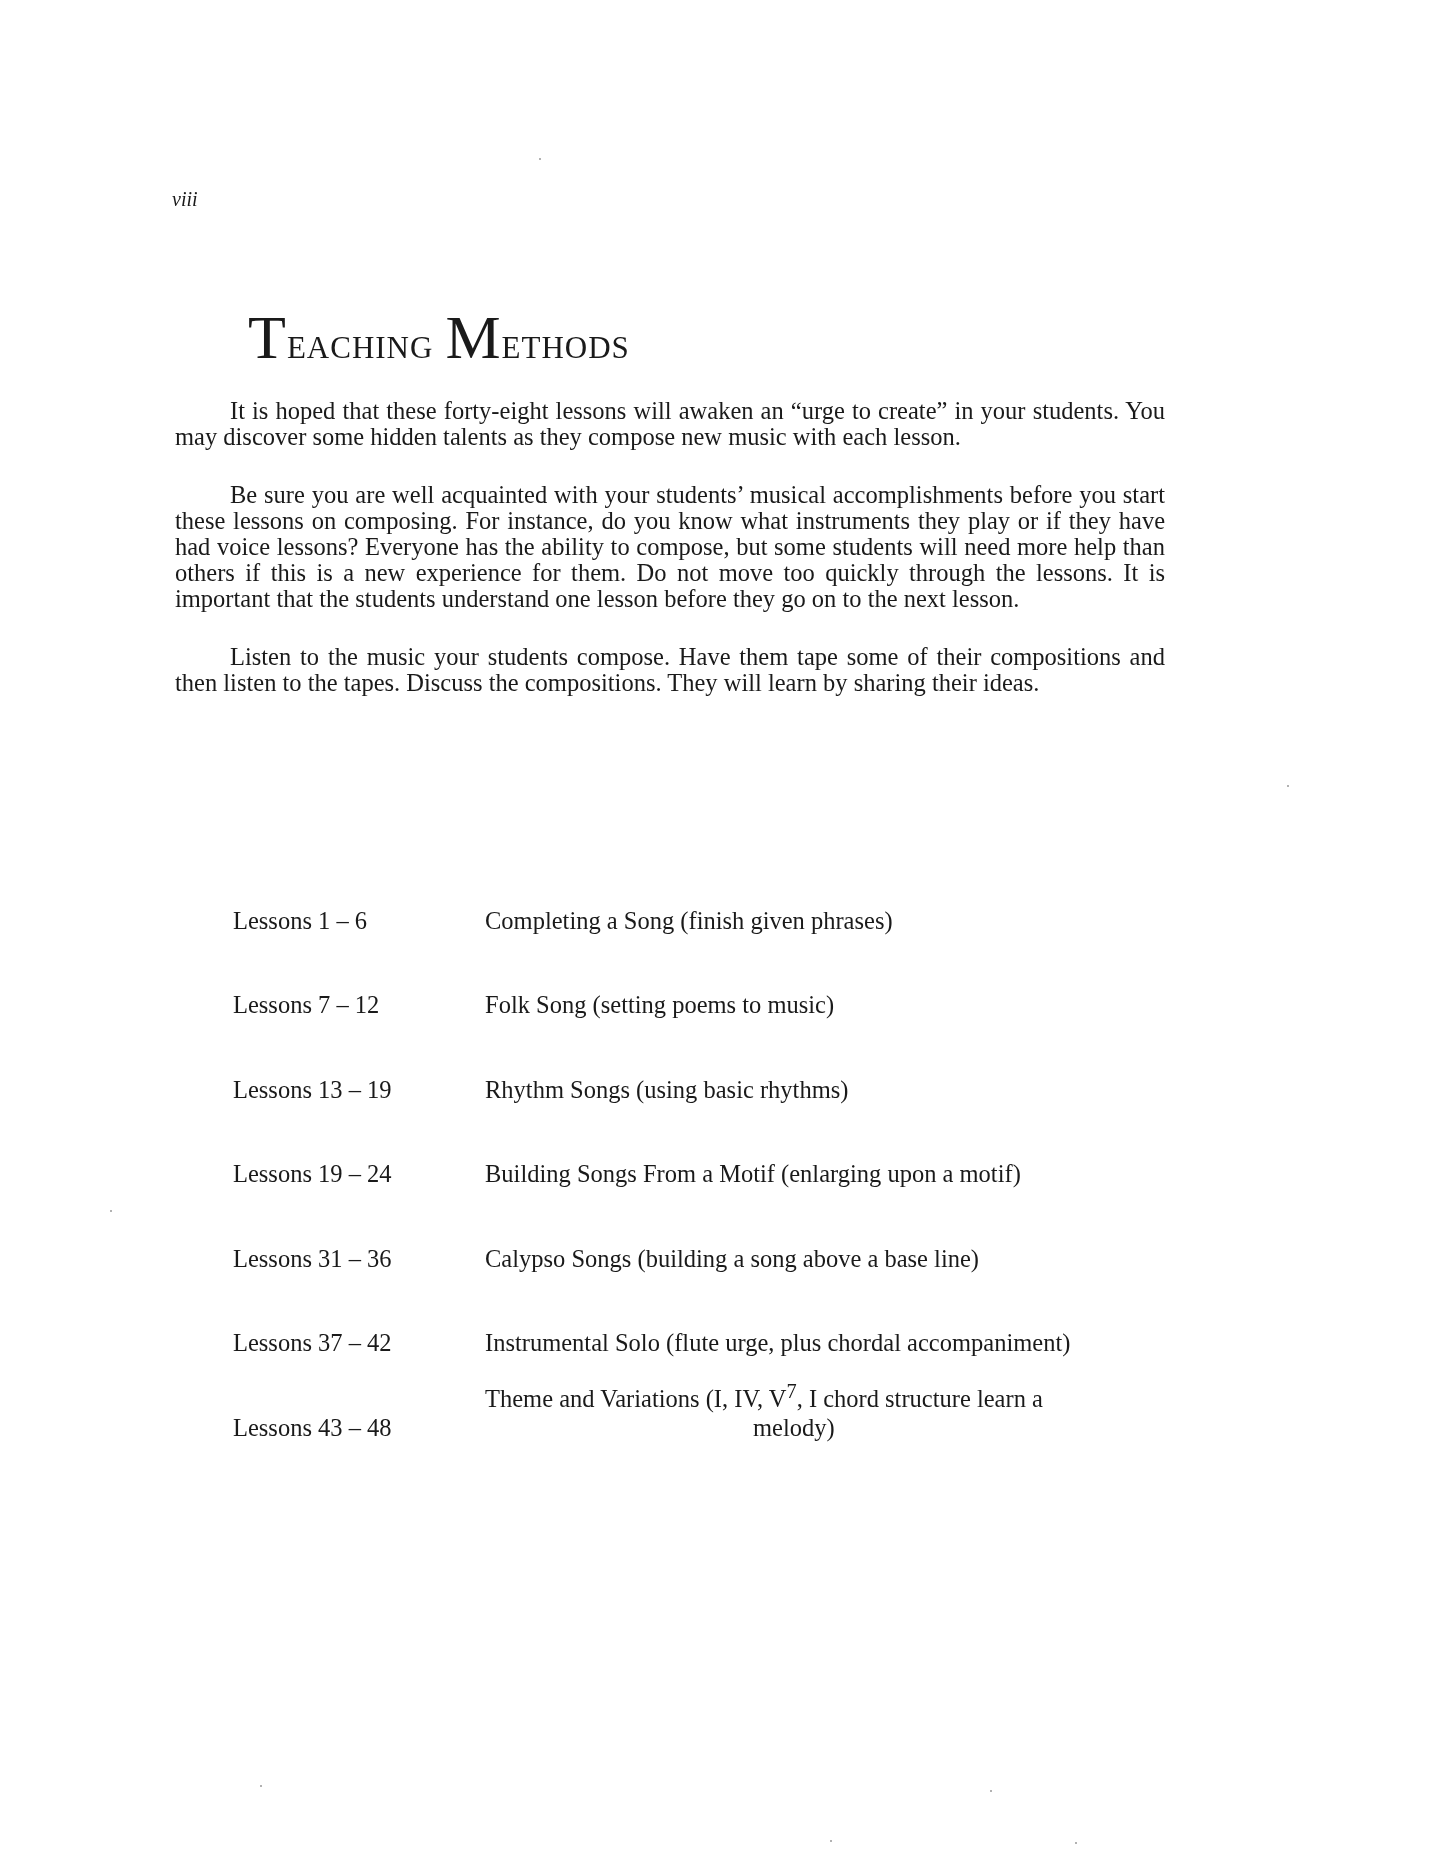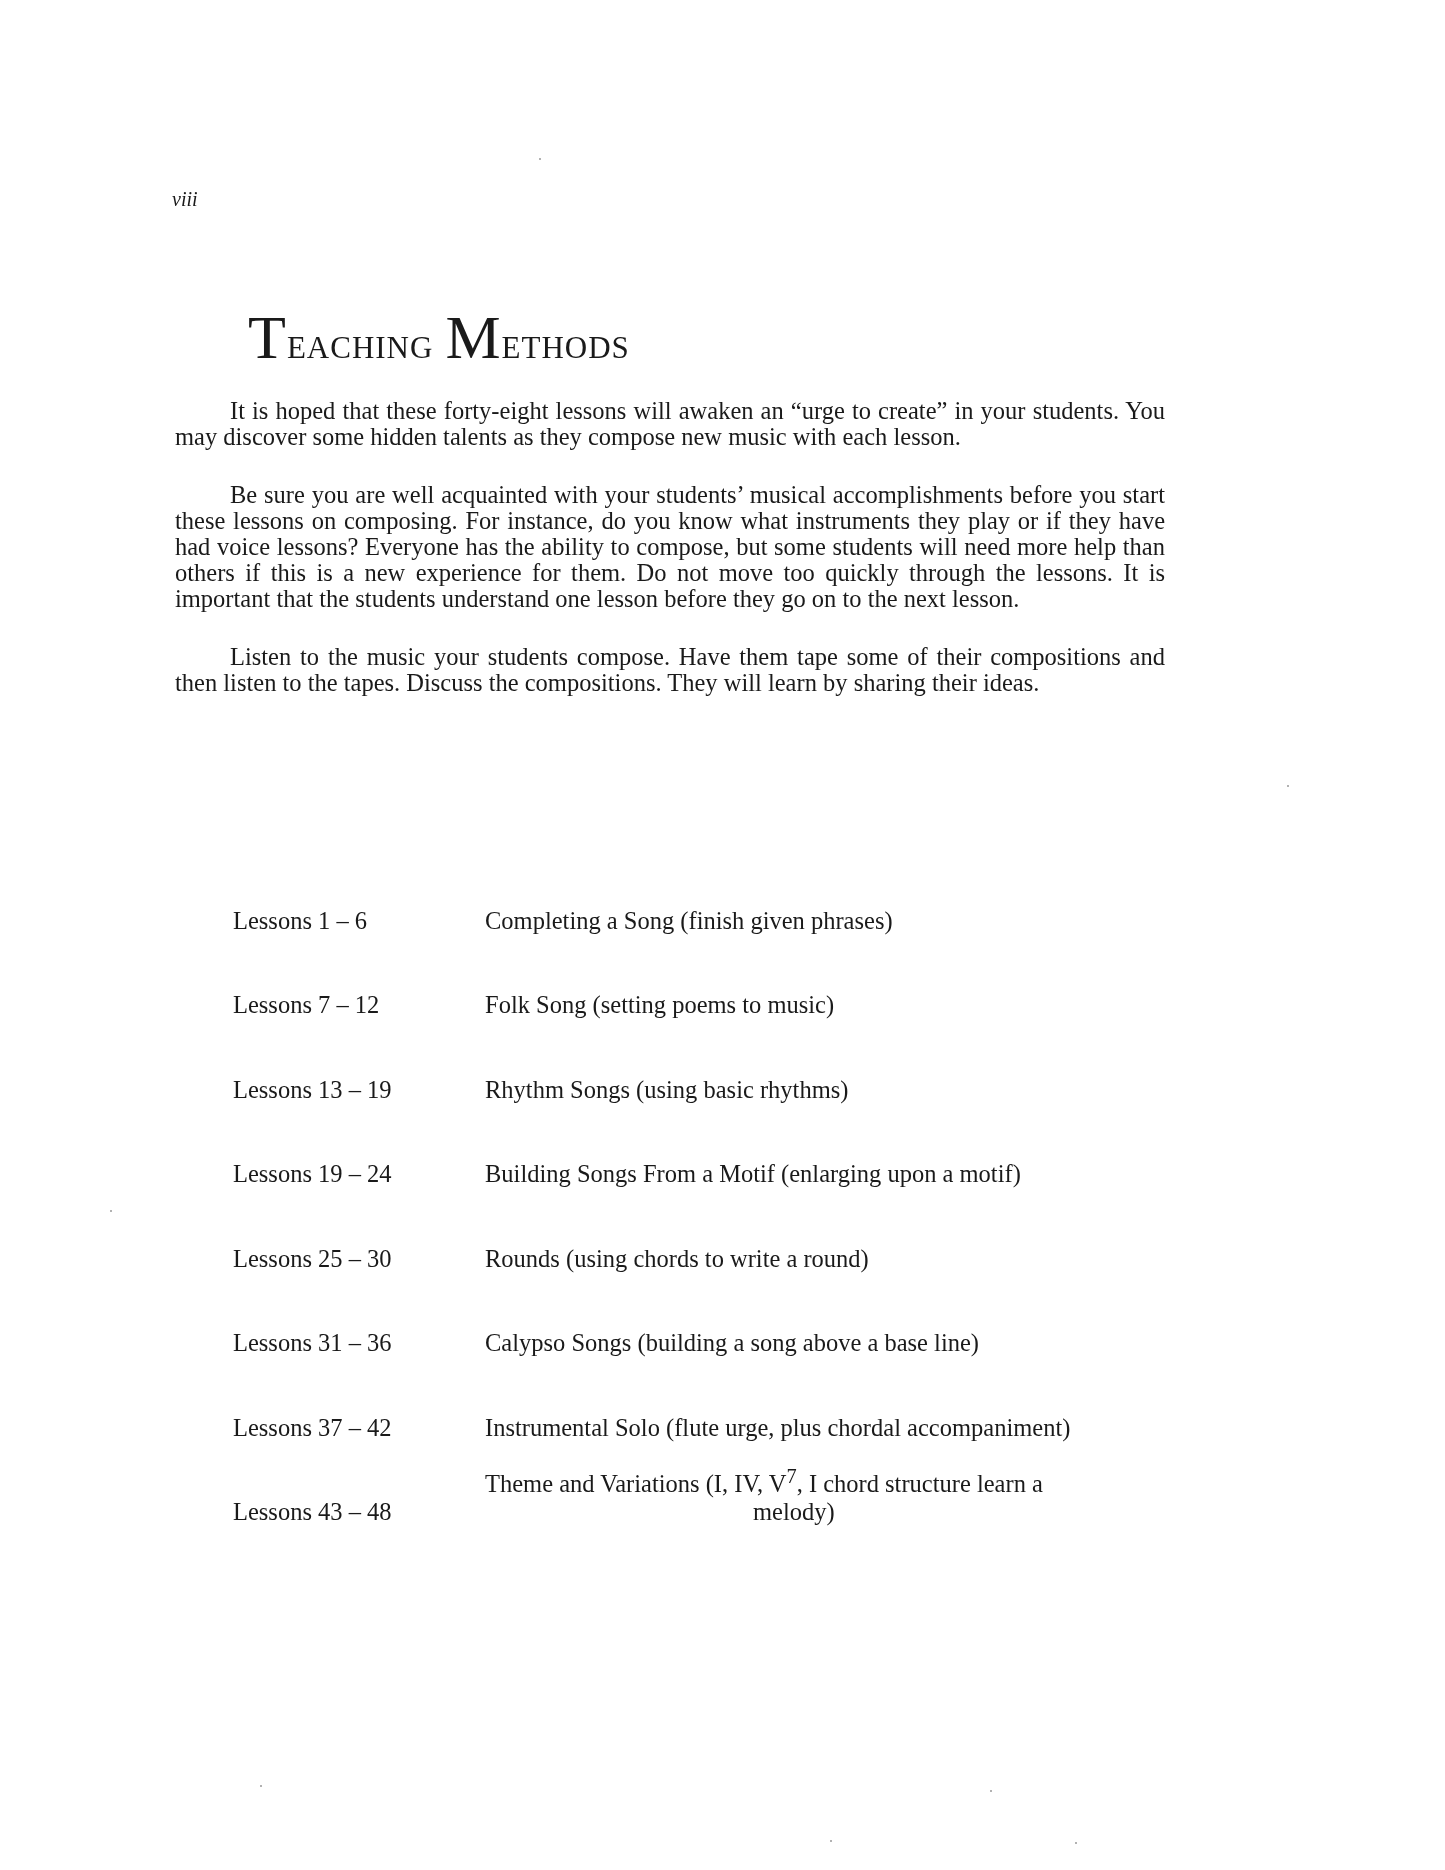--- a/index.html
+++ b/index.html
@@ -42,24 +42,20 @@
   </div>
   <div class="lesson-row">
     <span class="lesson-range">Lessons 13 – 19</span>
     <span class="lesson-desc">Rhythm Songs  (using basic rhythms)</span>
   </div>
   <div class="lesson-row">
     <span class="lesson-range">Lessons 19 – 24</span>
     <span class="lesson-desc">Building Songs From a Motif  (enlarging upon a motif)</span>
   </div>
   <div class="lesson-row">
-    <span class="lesson-range">Lessons 25 – 30</span>
-    <span class="lesson-desc">Rounds  (using chords to write a round)</span>
-  </div>
-  <div class="lesson-row">
     <span class="lesson-range">Lessons 31 – 36</span>
     <span class="lesson-desc">Calypso Songs  (building a song above a base line)</span>
   </div>
   <div class="lesson-row">
     <span class="lesson-range">Lessons 37 – 42</span>
     <span class="lesson-desc">Instrumental Solo  (flute urge, plus chordal accompaniment)</span>
   </div>
   <div class="lesson-row">
     <span class="lesson-range">Lessons 43 – 48</span>
     <span class="lesson-desc"><span>Theme and Variations  (I, IV, V</span><sup>7</sup><span>, I chord structure learn a</span><span class="cont">melody)</span></span>

